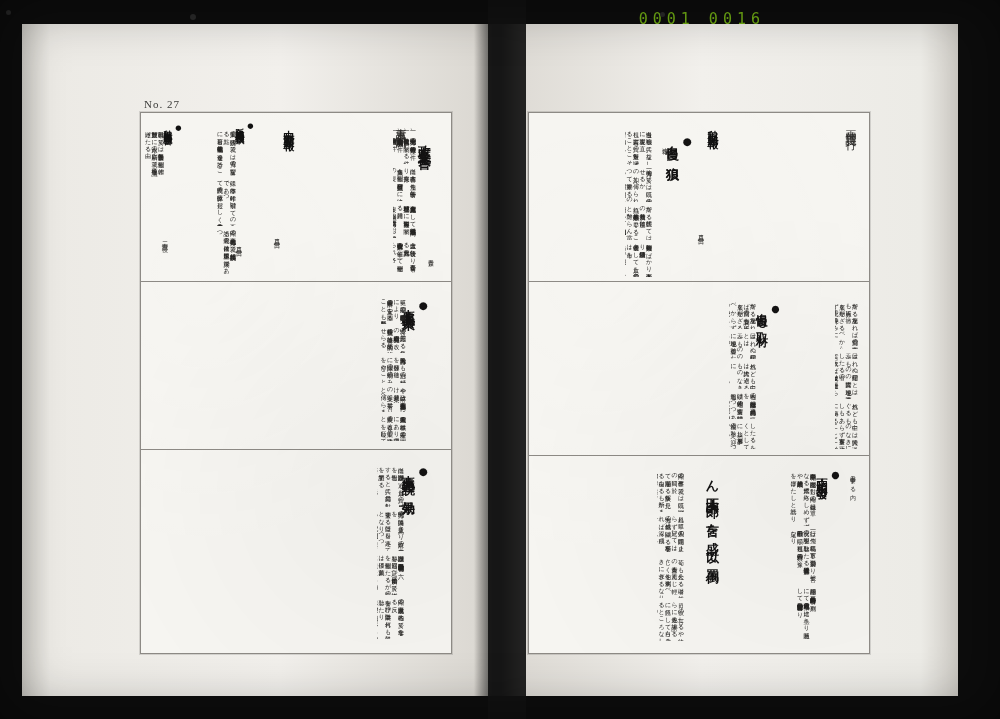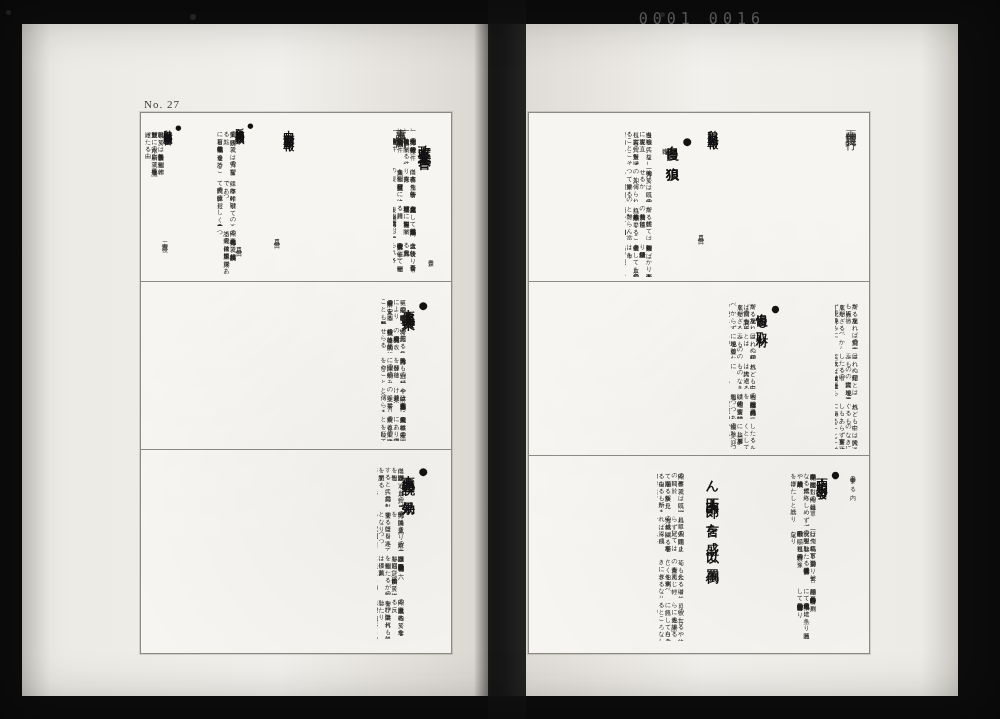--- a/index.html
+++ b/index.html
@@ -9,21 +9,21 @@
   .photo{
     position:relative;width:1000px;height:719px;background:#0d0d0d;overflow:hidden;
   }
   
   .film-header{
     position:absolute;top:6px;left:0;width:1000px;height:26px;
     display:flex;justify-content:flex-end;align-items:center;padding-right:235px;
     box-sizing:border-box;
   }
   .film-no{
-    color:#737373;font-family:"DejaVu Sans Mono","Liberation Mono",monospace;
+    color:#84cc16;font-family:"DejaVu Sans Mono","Liberation Mono",monospace;
     font-size:15px;letter-spacing:5px;opacity:.85;
   }
   .film-dot{
     position:absolute;border-radius:50%;background:#2a2a2a;
   }
 
   
   .book{
     position:absolute;left:22px;top:24px;width:936px;height:672px;
     background:#1a1a1a;

